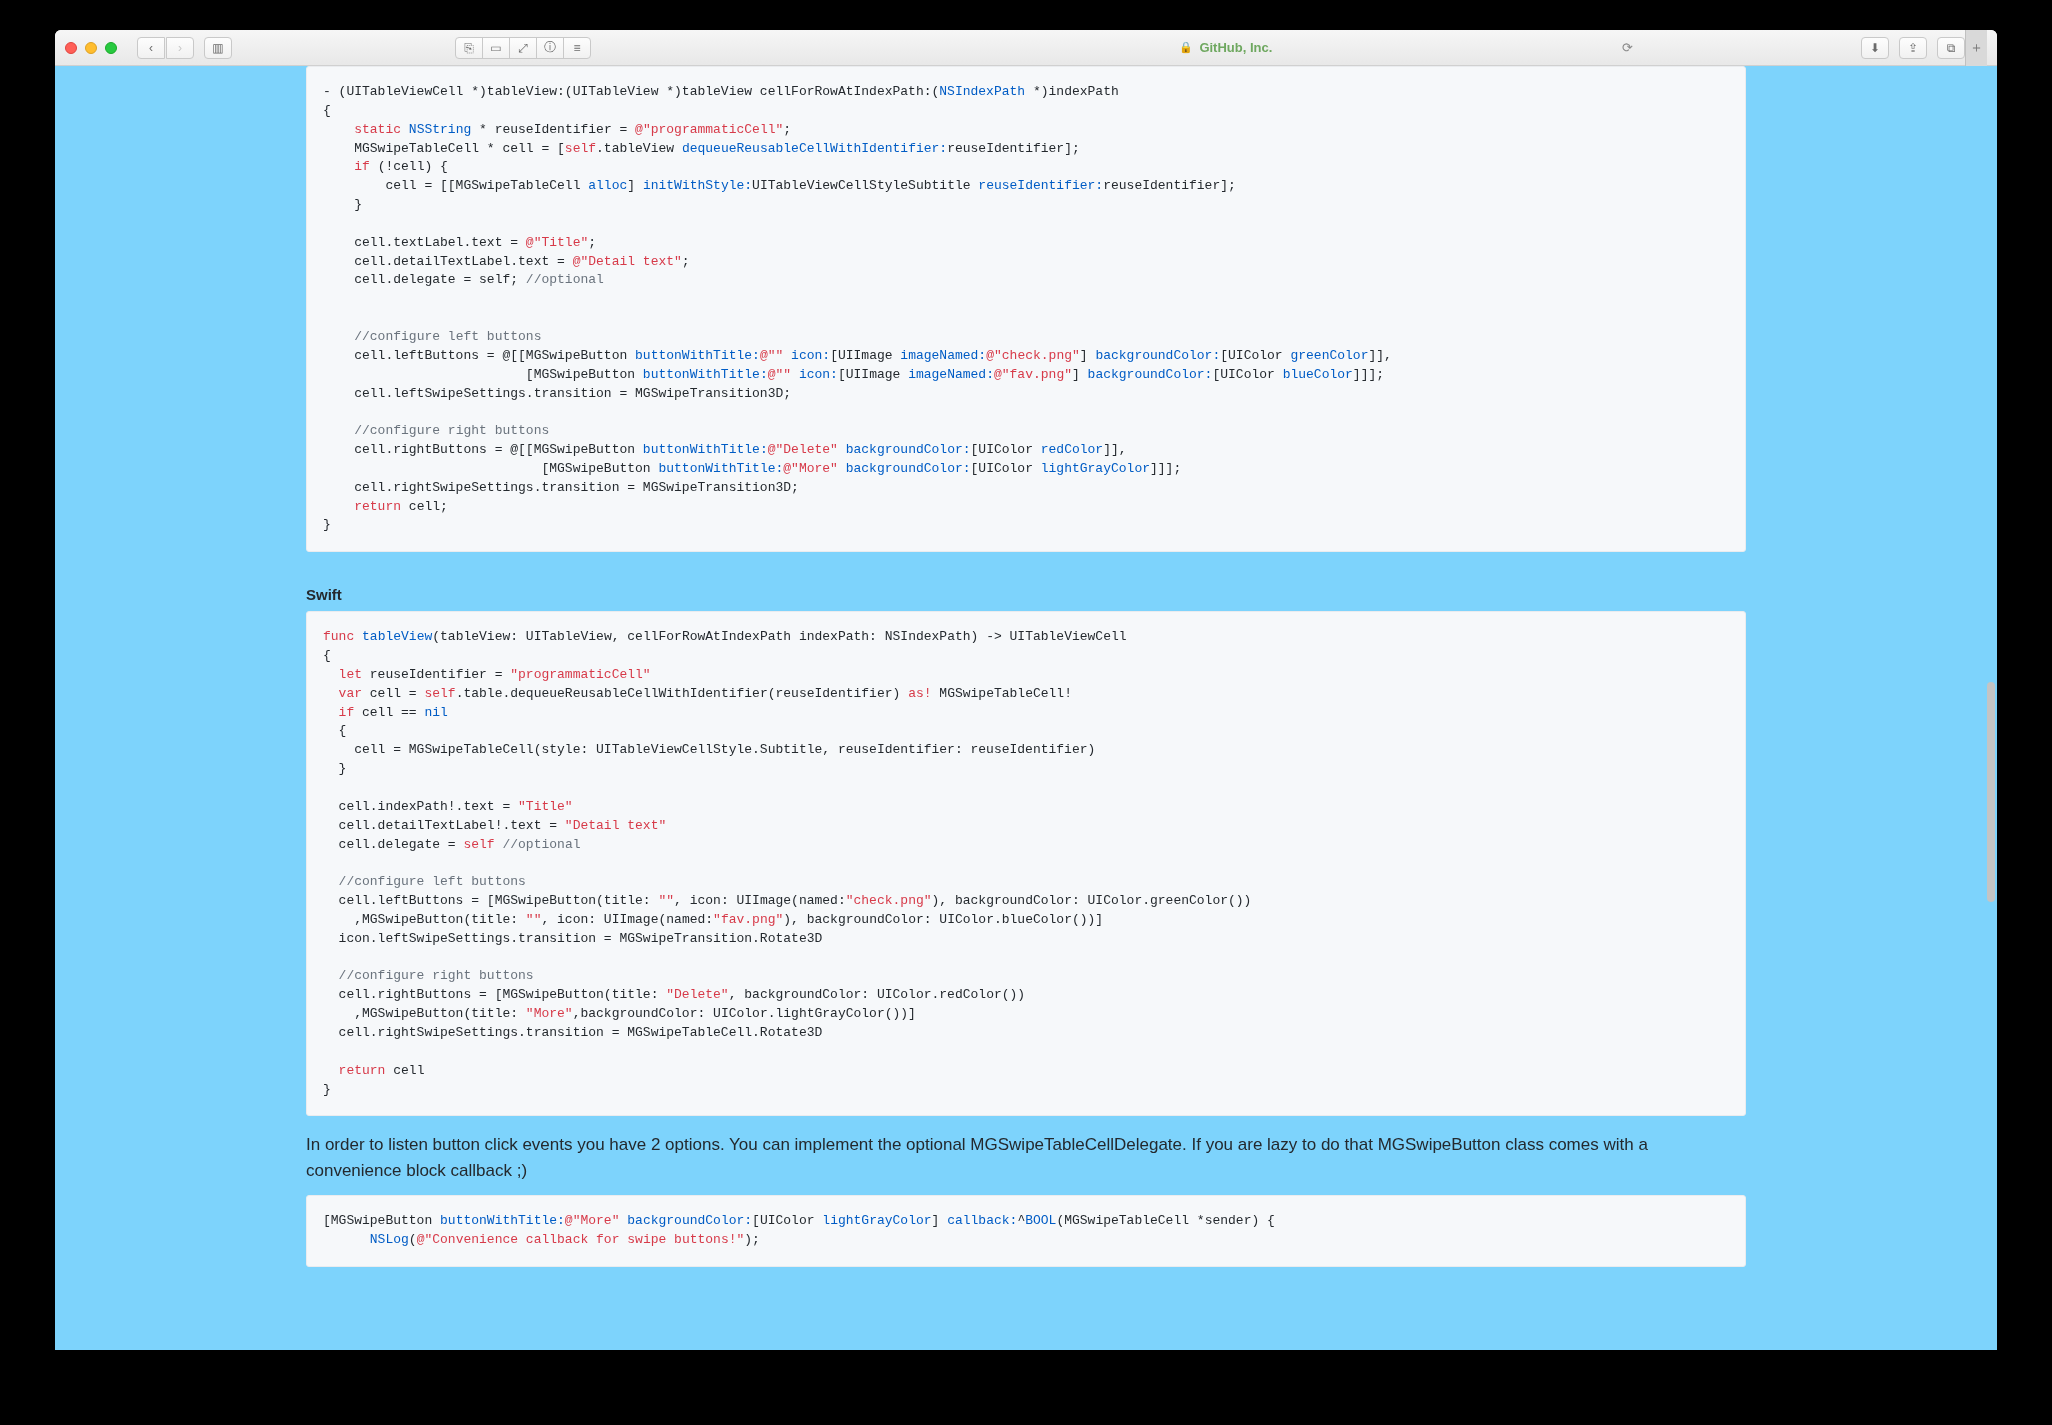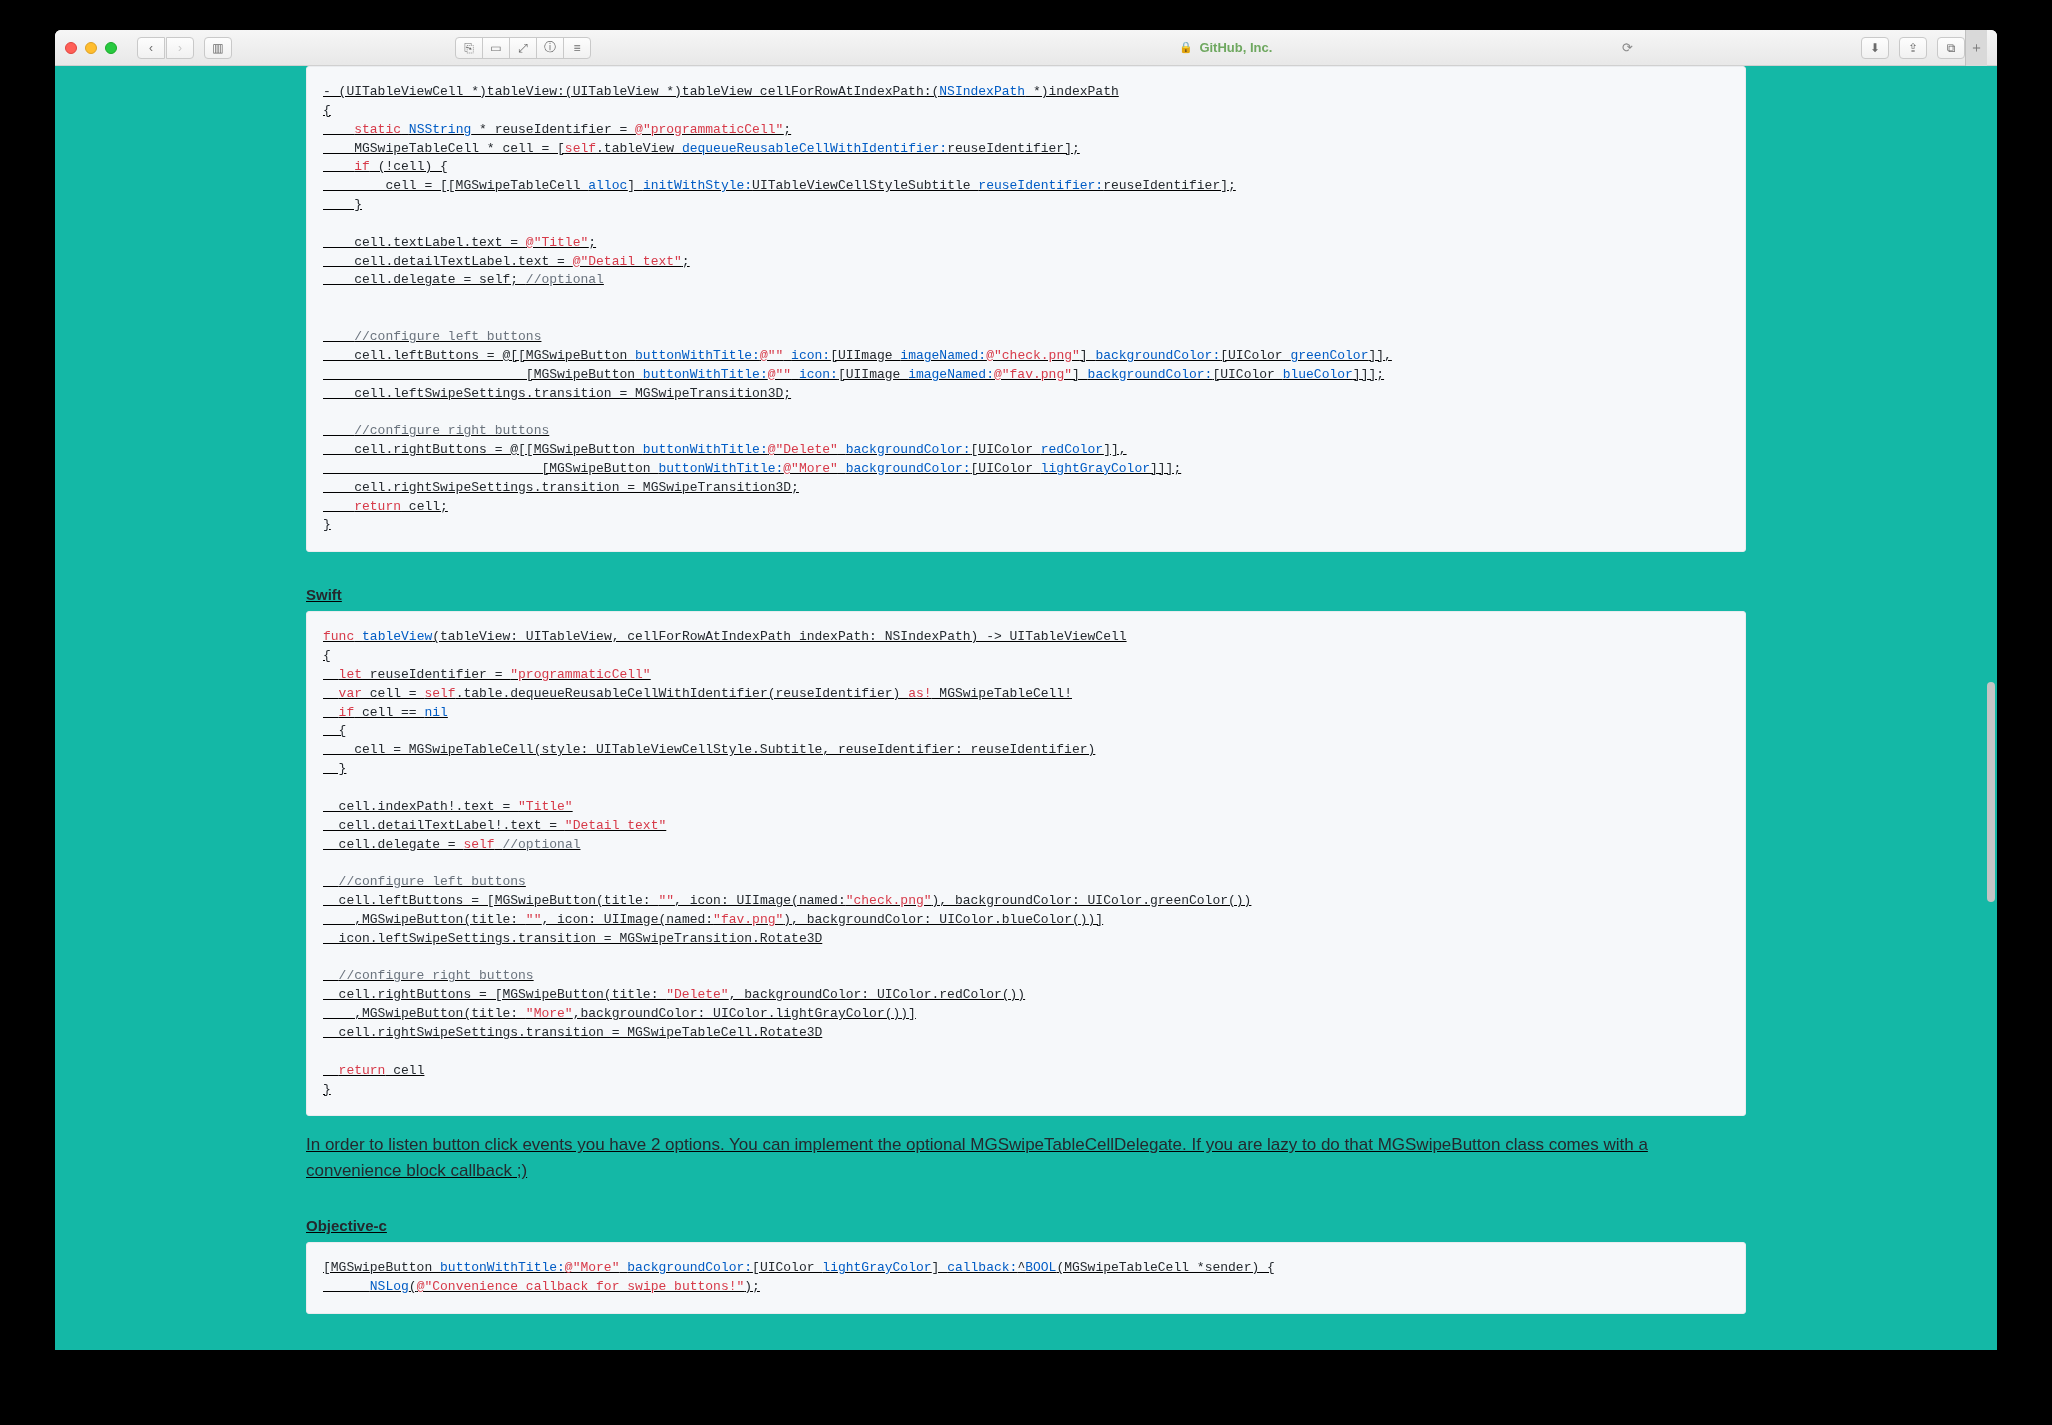--- a/index.html
+++ b/index.html
@@ -16,21 +16,21 @@
   .tb-btn { width:28px; height:22px; background: linear-gradient(#fdfdfd,#f1f1f1); border:1px solid #c9c9c9; border-radius:4px; display:flex; align-items:center; justify-content:center; font-size:12px; color:#6b6b6b; }
   .tb-btn + .tb-btn.joined-left { border-top-left-radius:0; border-bottom-left-radius:0; margin-left:-1px; }
   .tb-btn.joined-right { border-top-right-radius:0; border-bottom-right-radius:0; }
   .tb-seg { display:flex; margin-left:10px; }
   .addr { flex:1; display:flex; justify-content:center; align-items:center; }
   .addr-inner { display:flex; align-items:center; gap:6px; font-size:13px; color:#7a7a7a; }
   .lock { color:#6fa860; font-size:11px; }
   .addr-text { color:#6fa860;font-weight:bold; }
   .right-group { display:flex; gap:10px; align-items:center; }
   .tabstrip { width:22px; height:36px; background:#d9d9d9; border-left:1px solid #c0c0c0; display:flex; align-items:center; justify-content:center; color:#7a7a7a; font-size:14px; }
-  .content-wrap { flex:1; background:#14b8a6; overflow:hidden; position:relative;text-decoration:underline; }
+  .content-wrap { flex:1; background:#7dd3fc; overflow:hidden; position:relative; }
   .page { width:100%; height:100%; overflow:auto; }
   .repo { max-width: 1480px; margin: 0 auto; padding: 0 20px 40px 20px; }
   .codebox { background:#f6f8fa; border:1px solid #eaecef; border-radius:3px; padding:16px; margin: 0 0 16px 0; overflow:auto; }
   pre { font-family: SFMono-Regular, Consolas, "Liberation Mono", Menlo, monospace; font-size: 13px; line-height: 1.45; color:#24292e; white-space:pre; }
   h3 { font-size:15px; font-weight:600; margin: 34px 0 8px 0; color:#24292e; }
   p { font-size:17px; color:#24292e; line-height:1.5; margin: 12px 0; }
   
   .k { color:#d73a49; }      
   .t { color:#005cc5; }      
   .m { color:#005cc5; }    
@@ -164,21 +164,20 @@
 <span>  cell.rightButtons = [MGSwipeButton(title: </span><span class="strred">"Delete"</span><span>, backgroundColor: UIColor.redColor())</span>
 <span>    ,MGSwipeButton(title: </span><span class="strred">"More"</span><span>,backgroundColor: UIColor.lightGrayColor())]</span>
 <span>  cell.rightSwipeSettings.transition = MGSwipeTableCell.Rotate3D</span>
 <span></span>
 <span>  </span><span class="k">return</span><span> cell</span>
 <span>}</span></pre>
           </div>
 
           <p>In order to listen button click events you have 2 options. You can implement the optional MGSwipeTableCellDelegate. If you are lazy to do that MGSwipeButton class comes with a convenience block callback ;)</p>
 
-          <h3>Objective-c</h3>
 
           <div class="codebox" style="margin-bottom:0;">
 <pre><span>[MGSwipeButton </span><span class="m">buttonWithTitle:</span><span class="strred">@"More"</span><span> </span><span class="m">backgroundColor:</span><span>[UIColor </span><span class="t">lightGrayColor</span><span>] </span><span class="m">callback:</span><span>^</span><span class="t">BOOL</span><span>(MGSwipeTableCell *sender) {</span>
 <span>      </span><span class="t">NSLog</span><span>(</span><span class="strred">@"Convenience callback for swipe buttons!"</span><span>);</span></pre>
           </div>
 
         </div>
       </div>
       <div class="scrollbar"></div>
     </div>

